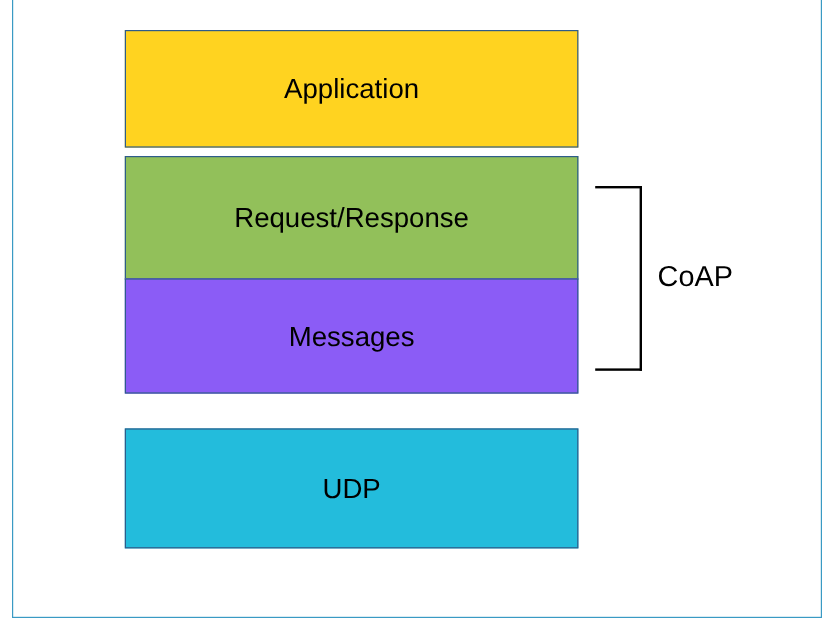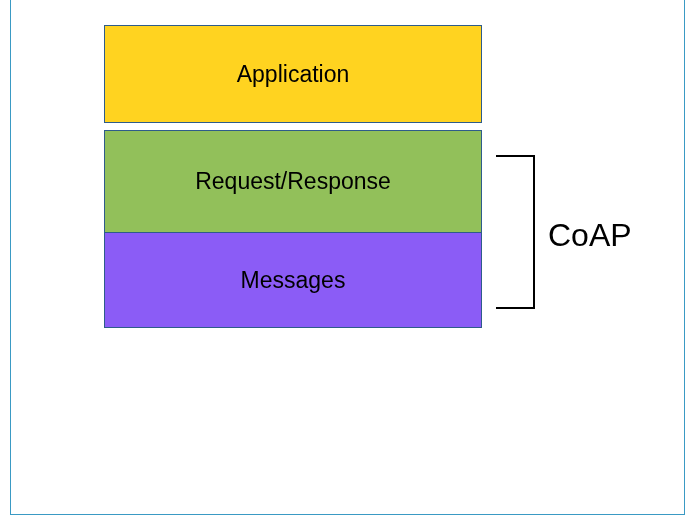--- a/index.html
+++ b/index.html
@@ -106,21 +106,21 @@
     top: 0;
     width: 2px;
     height: 154px;
     background: #000000;
   }
 
   .bracket-label {
     position: absolute;
     left: 548px;
     top: 219px;
-    font-size: 32px;
+    font-size: 24px;
     line-height: 1;
     color: #000000;
     font-family: "Liberation Sans", sans-serif;
     white-space: nowrap;
   }
 </style>
 </head>
 <body>
 
 <div id="canvas">
@@ -132,20 +132,23 @@
   </div>
 
   <div class="layer" id="layer-request-response" style="background:#92C05A;">
     <span class="layer-label">Request/Response</span>
   </div>
 
   <div class="layer" id="layer-messages" style="background:#8b5cf6;">
     <span class="layer-label">Messages</span>
   </div>
 
+  <div class="layer" id="layer-udp" style="background:#23BCDC;">
+    <span class="layer-label">UDP</span>
+  </div>
 
   <div class="bracket">
     <div class="stroke-top"></div>
     <div class="stroke-right"></div>
     <div class="stroke-bottom"></div>
   </div>
 
   <div class="bracket-label">CoAP</div>
 
 </div>

